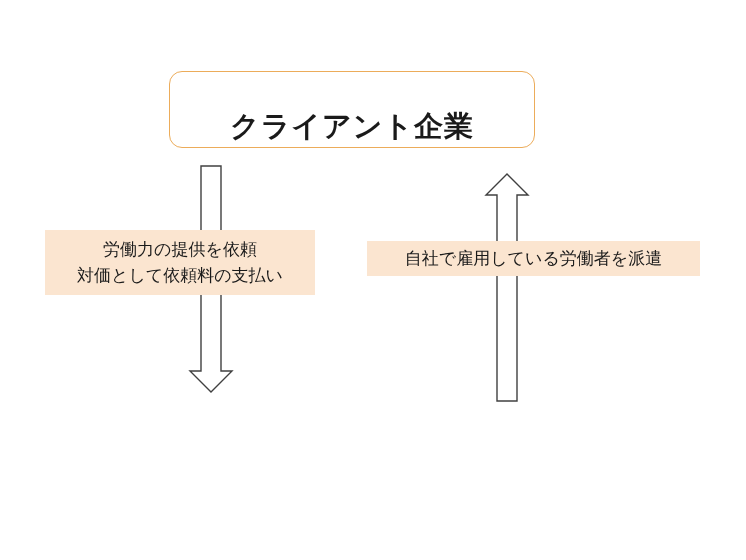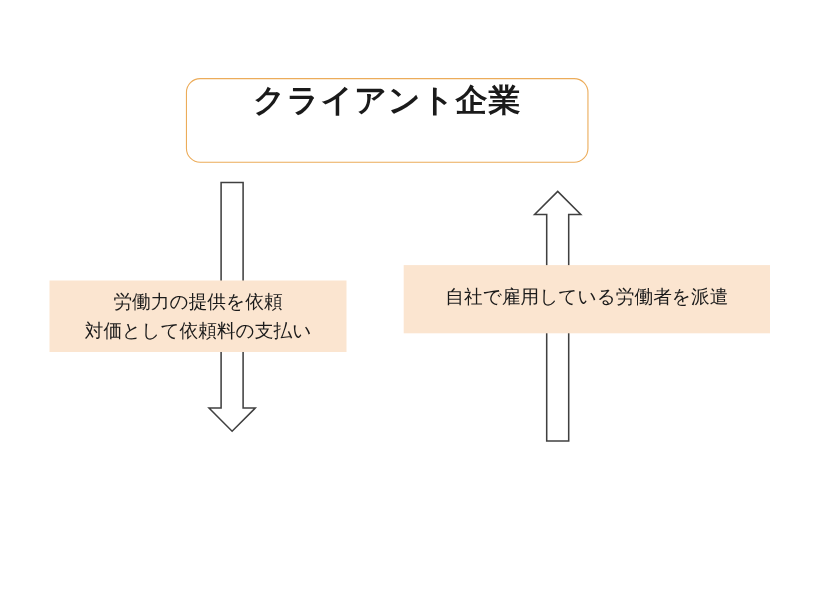--- a/index.html
+++ b/index.html
@@ -15,21 +15,21 @@
     width:746px;height:560px;
     background:#fff;
     overflow:hidden;
   }
   .node-box{
     position:absolute;
     box-sizing:border-box;
     background:#fff;
     border:1.6px solid var(--box-border);
     border-radius:13px;
-    display:flex;align-items:flex-start;justify-content:center;
+    display:flex;align-items:flex-end;justify-content:center;
     z-index:1;
   }
   .node-box .node-label{
     font-size:29px;
     font-weight:600;
     letter-spacing:1px;
     color:var(--text);
     white-space:nowrap;
   }
   .box-top{left:169px;top:71px;width:366px;height:77px;}
@@ -54,22 +54,22 @@
     z-index:2;
     text-align:center;
   }
   .flow-label .line{
     font-size:17px;
     font-weight:500;
     line-height:26px;
     color:var(--text);
     white-space:nowrap;
   }
-  .label-left{left:45px;top:255px;width:270px;height:65px;}
-  .label-right{left:367px;top:241px;width:333px;height:62px;font-family:Liberation Mono, monospace;}
+  .label-left{left:45px;top:230px;width:270px;height:65px;}
+  .label-right{left:367px;top:241px;width:333px;height:35px;}
 </style>
 </head>
 <body>
 
 <div class="canvas">
 
   <div class="node-box box-top">
     <span class="node-label">クライアント企業</span>
   </div>
 

